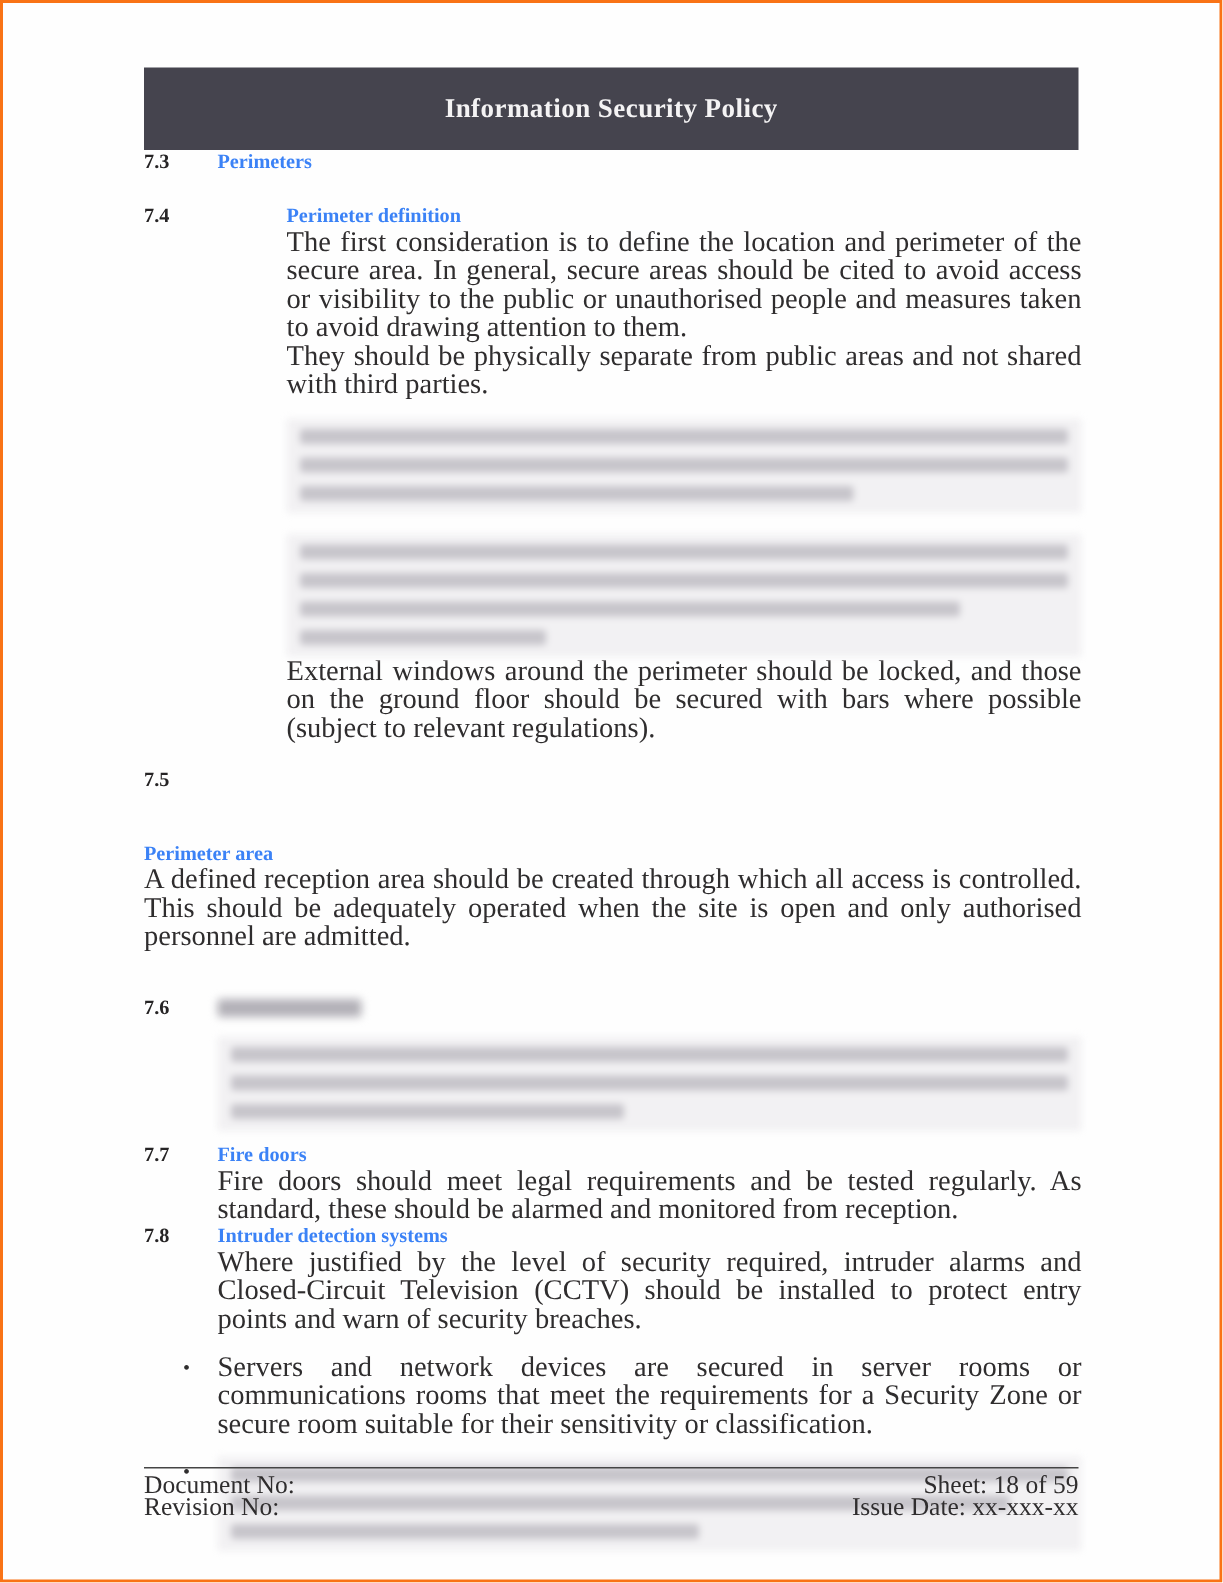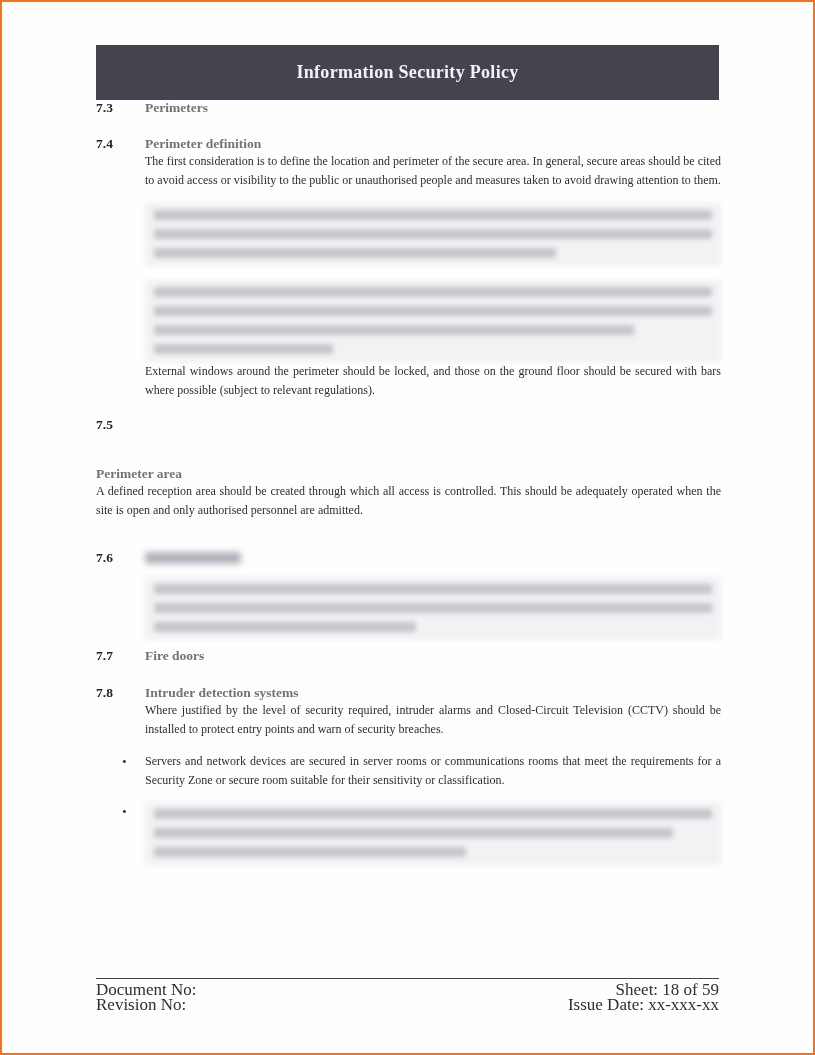--- a/index.html
+++ b/index.html
@@ -20,23 +20,23 @@
     display:flex;align-items:center;justify-content:center;
   }
   .banner h1{
     margin:0;font-size:18px;font-weight:bold;color:#f4f3f4;letter-spacing:.3px;
   }
   
   .content{position:absolute;left:94px;top:98px;width:625px;}
   .section{display:flex;}
   .sec-num{width:49px;flex:0 0 49px;font-weight:bold;font-size:13.5px;color:#262425;}
   .sec-body{flex:1;min-width:0;}
-  .sec-title{font-weight:bold;font-size:13.5px;color:#737373;}
+  .sec-title{font-weight:bold;font-size:13.5px;color:#3b82f6;}
   p.doc{
-    margin:0;font-size:12px;line-height:19px;text-align:justify;
+    margin:0;font-size:19px;line-height:19px;text-align:justify;
   }
   
   .redacted{
     background:#f2f1f3;
     padding:7px 9px 8px 9px;
     filter:blur(2.5px);
     border-radius:2px;
   }
   .redacted .rl{
     height:10px;background:#c7c5cb;border-radius:2px;margin-bottom:9px;
@@ -55,29 +55,29 @@
   .footer{
     position:absolute;left:94px;right:94px;top:976px;
     border-top:1px solid #454545;
     padding-top:3px;
     display:flex;justify-content:space-between;
     font-size:17px;line-height:15px;color:#2f2d2e;
   }
   .footer .right{text-align:right;}
   
   .mt-sec73{}
-  .mt-sec{margin-top:20px;}
+  .mt-sec{margin-top:20px;gap:46px;}
   .mt-para{margin-top:9px;}
   .mt-blur{margin-top:13px;}
   .mt-blur2{margin-top:14px;}
   .mt-after-blur{margin-top:16px;}
   .mt-sec75{margin-top:17px;flex-direction:column;}
   .mt-sec76{margin-top:30px;}
   .mt-sec77{margin-top:8px;}
-  .mt-sec78{margin-top:21px;justify-content:flex-end;}
+  .mt-sec78{justify-content:flex-end;}
   .mt-bullets{margin-top:13px;}
 </style>
 </head>
 <body>
 
 <div class="page">
 
   <div class="banner" style="background:#45444e;">
     <h1>Information Security Policy</h1>
   </div>
@@ -89,20 +89,21 @@
       <div class="sec-body">
         <div class="sec-title">Perimeters</div>
       </div>
     </div>
 
     <div class="section mt-sec">
       <div class="sec-num">7.4</div>
       <div class="sec-body">
         <div class="sec-title">Perimeter definition</div>
         <p class="doc mt-para">The first consideration is to define the location and perimeter of the secure area. In general, secure areas should be cited to avoid access or visibility to the public or unauthorised people and measures taken to avoid drawing attention to them.</p>
+        <p class="doc">They should be physically separate from public areas and not shared with third parties.</p>
         <div class="redacted mt-blur">
             <div class="rl" style="width: 100%;"></div>
             <div class="rl" style="width: 100%;"></div>
             <div class="rl" style="width: 72%;"></div>
           </div>
         <div class="redacted mt-blur2">
             <div class="rl" style="width: 100%;"></div>
             <div class="rl" style="width: 100%;"></div>
             <div class="rl" style="width: 86%;"></div>
             <div class="rl" style="width: 32%;"></div>
@@ -128,20 +129,21 @@
             <div class="rl" style="width: 100%;"></div>
             <div class="rl" style="width: 47%;"></div>
           </div>
       </div>
     </div>
 
     <div class="section mt-sec77">
       <div class="sec-num">7.7</div>
       <div class="sec-body">
         <div class="sec-title">Fire doors</div>
+        <p class="doc mt-para">Fire doors should meet legal requirements and be tested regularly. As standard, these should be alarmed and monitored from reception.</p>
       </div>
     </div>
 
     <div class="section mt-sec78">
       <div class="sec-num">7.8</div>
       <div class="sec-body">
         <div class="sec-title">Intruder detection systems</div>
         <p class="doc mt-para">Where justified by the level of security required, intruder alarms and Closed-Circuit Television (CCTV) should be installed to protect entry points and warn of security breaches.</p>
       </div>
     </div>

